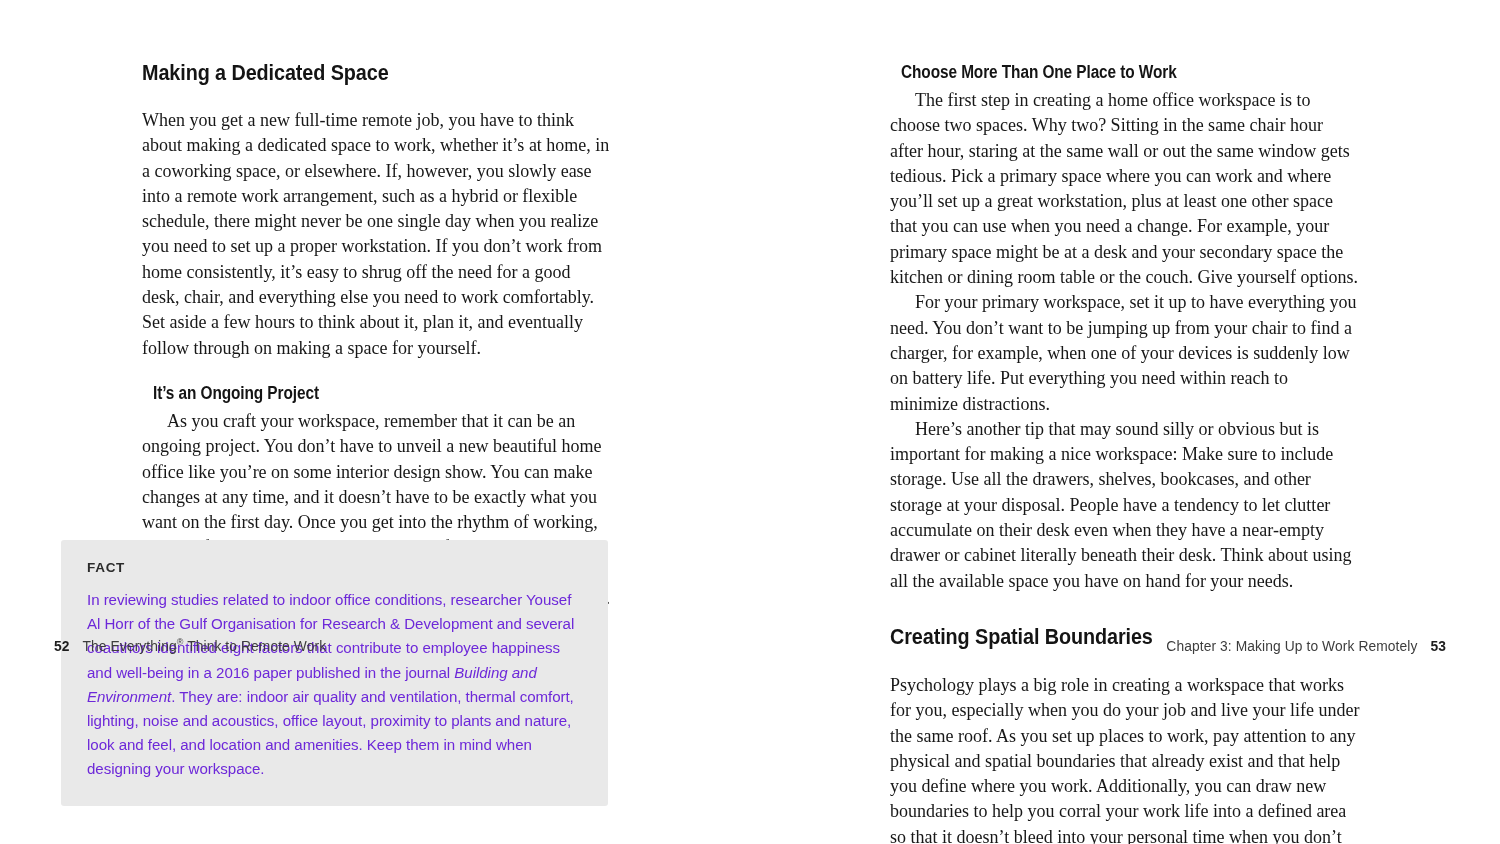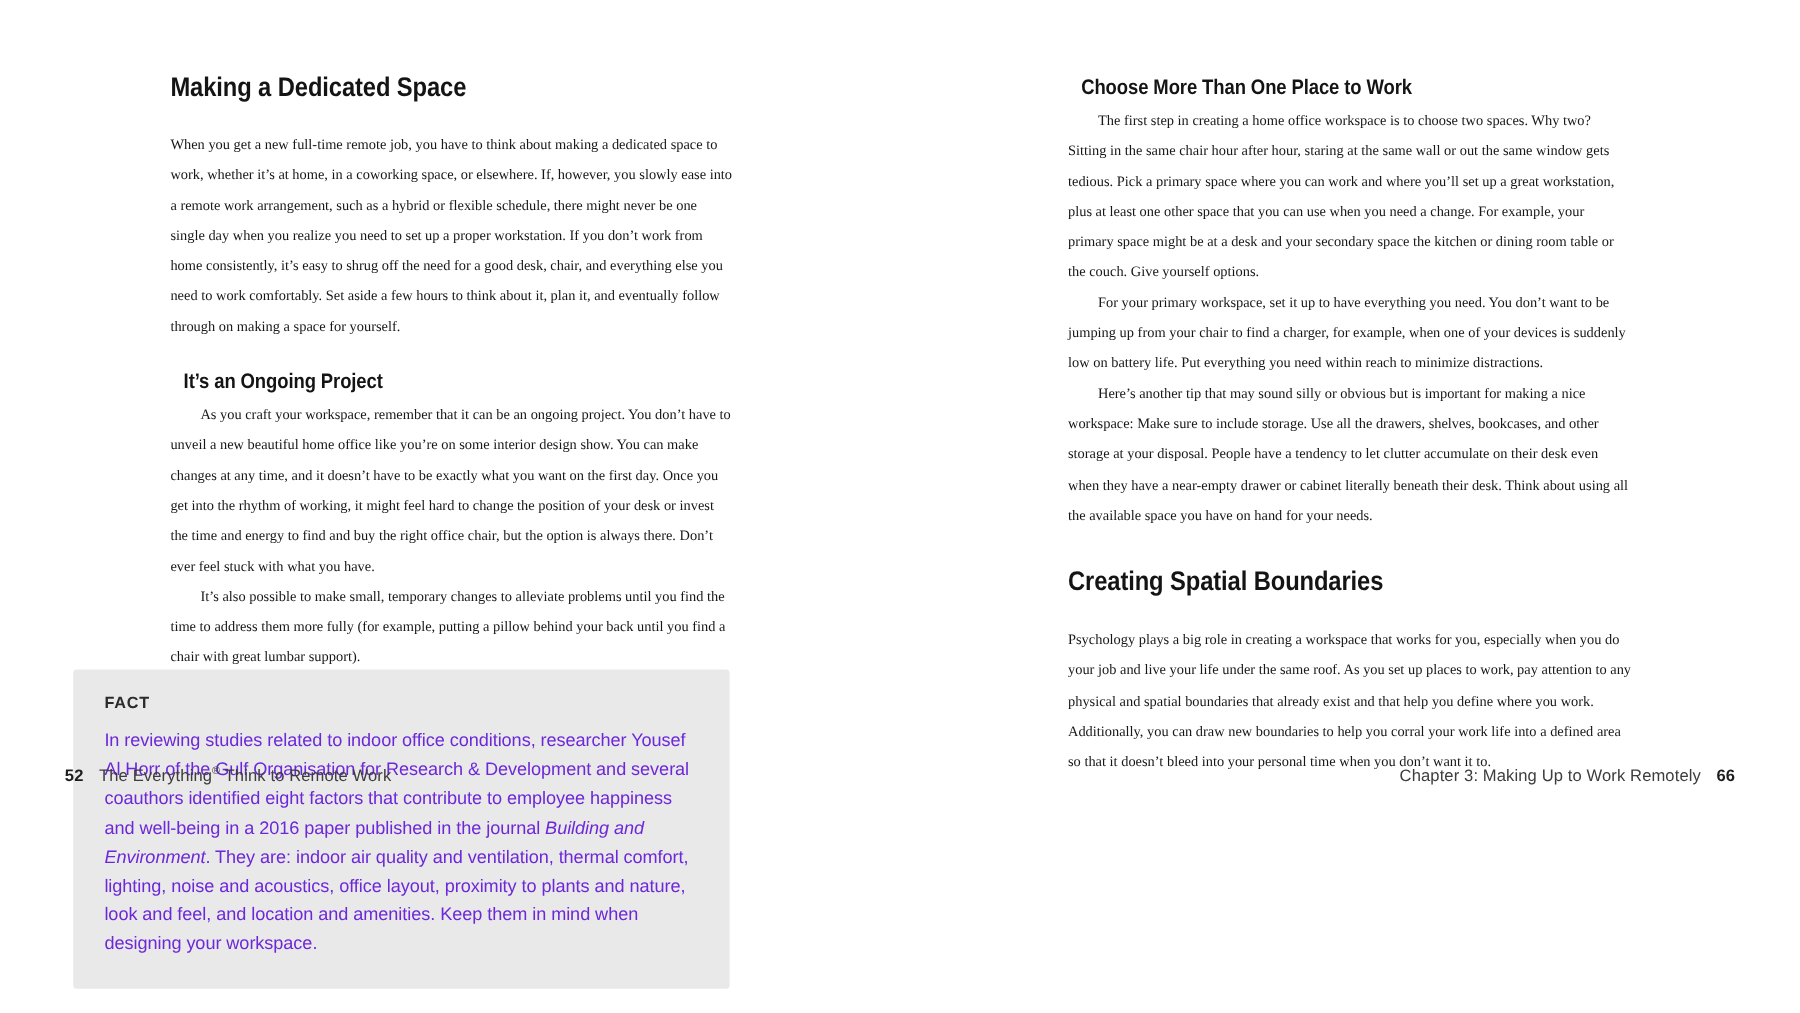--- a/index.html
+++ b/index.html
@@ -60,21 +60,21 @@
     font-size: 22.5px;
     line-height: 26px;
   }
   h2.sub-title {
     font-size: 17.5px;
     line-height: 21px;
   }
 
   
   p.body {
-    font-size: 12px;
+    font-size: 18px;
     line-height: 25.3px;
     margin: 0;
     text-align: left;
     color: #171717;
     font-family: "Liberation Serif", "DejaVu Serif", serif;
   }
   p.body.indent {
     text-indent: 25px;
   }
 
@@ -144,21 +144,21 @@
 
       <p class="body" style="margin-top:22px;">When you get a new full-time remote job, you have to think about making a dedicated space to work, whether it’s at home, in a coworking space, or elsewhere. If, however, you slowly ease into a remote work arrangement, such as a hybrid or flexible schedule, there might never be one single day when you realize you need to set up a proper workstation. If you don’t work from home consistently, it’s easy to shrug off the need for a good desk, chair, and everything else you need to work comfortably. Set aside a few hours to think about it, plan it, and eventually follow through on making a space for yourself.</p>
 
       <h2 class="sub-title" style="margin-top:22px; margin-left:11px;">It’s an Ongoing Project</h2>
 
       <p class="body indent" style="margin-top:5px;">As you craft your workspace, remember that it can be an ongoing project. You don’t have to unveil a new beautiful home office like you’re on some interior design show. You can make changes at any time, and it doesn’t have to be exactly what you want on the first day. Once you get into the rhythm of working, it might feel hard to change the position of your desk or invest the time and energy to find and buy the right office chair, but the option is always there. Don’t ever feel stuck with what you have.</p>
 
       <p class="body indent">It’s also possible to make small, temporary changes to alleviate problems until you find the time to address them more fully (for example, putting a pillow behind your back until you find a chair with great lumbar support).</p>
     </div>
 
-    <div class="fact-box" style="left:61px; top:540px; width:547px; padding:20px 26px 24px 26px;margin-top:18px;">
+    <div class="fact-box" style="left:61px; top:540px; width:547px; padding:20px 26px 24px 26px;">
       <p class="fact-label">FACT</p>
       <p class="fact-text"><span>In reviewing studies related to indoor office conditions, researcher Yousef Al Horr of the Gulf Organisation for Research &amp; Development and several coauthors identified eight factors that contribute to employee happiness and well-being in a 2016 paper published in the journal </span><span class="ital">Building and Environment</span><span>. They are: indoor air quality and ventilation, thermal comfort, lighting, noise and acoustics, office layout, proximity to plants and nature, look and feel, and location and amenities. Keep them in mind when designing your workspace.</span></p>
     </div>
 
     <div class="footer footer-left">
       <span class="folio">52</span>
       <span><span>The Everything</span><sup>®</sup><span> Think to Remote Work</span></span>
     </div>
   </div>
 
@@ -176,17 +176,17 @@
       <p class="body indent">Here’s another tip that may sound silly or obvious but is important for making a nice workspace: Make sure to include storage. Use all the drawers, shelves, bookcases, and other storage at your disposal. People have a tendency to let clutter accumulate on their desk even when they have a near-empty drawer or cabinet literally beneath their desk. Think about using all the available space you have on hand for your needs.</p>
 
       <h1 class="section-title" style="margin-top:30px;">Creating Spatial Boundaries</h1>
 
       <p class="body" style="margin-top:23px;">Psychology plays a big role in creating a workspace that works for you, especially when you do your job and live your life under the same roof. As you set up places to work, pay attention to any physical and spatial boundaries that already exist and that help you define where you work. Additionally, you can draw new boundaries to help you corral your work life into a defined area so that it doesn’t bleed into your personal time when you don’t want it to.</p>
 
     </div>
 
     <div class="footer footer-right">
       <span>Chapter 3: Making Up to Work Remotely</span>
-      <span class="folio">66</span>
+      <span class="folio">53</span>
     </div>
   </div>
 
 </div>
 
 </body></html>

